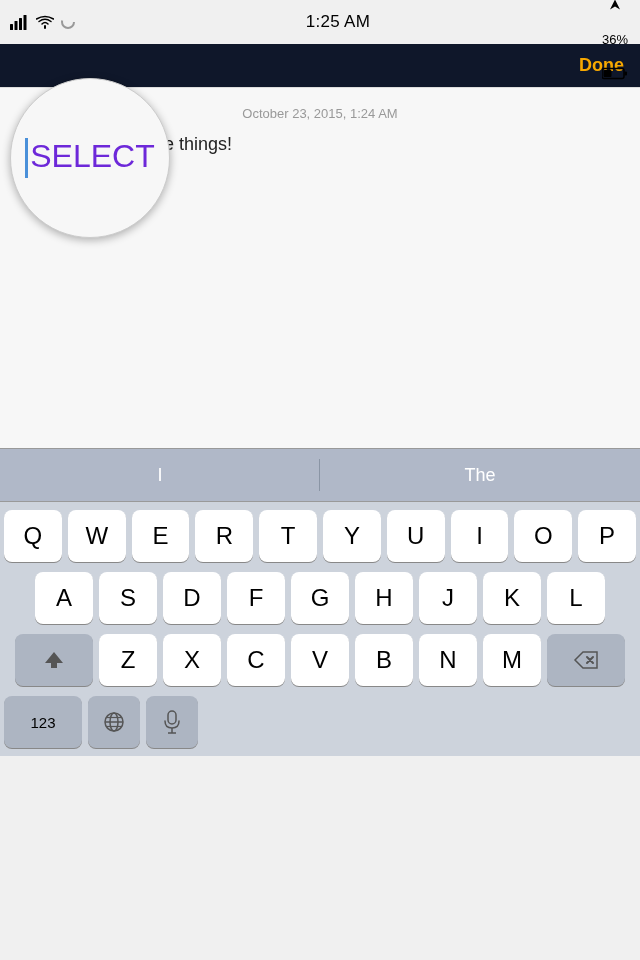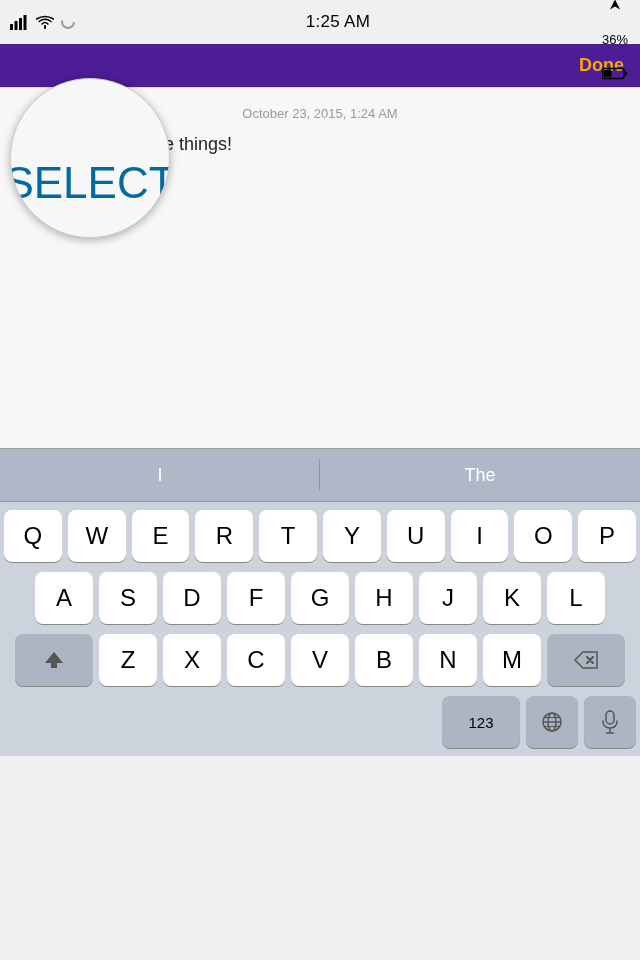--- a/index.html
+++ b/index.html
@@ -48,21 +48,21 @@
       top: 50%;
       transform: translateY(-50%);
       display: flex;
       align-items: center;
       gap: 6px;
     }
 
     
     .nav-bar {
       height: 44px;
-      background: #4c1d95;
+      background: #0f172a;
       display: flex;
       align-items: center;
       justify-content: flex-end;
       padding: 0 16px;
       border-bottom: 1px solid #ddd;
     }
     .done-button {
       font-size: 18px;
       font-weight: 600;
       color: #f7a800;
@@ -115,23 +115,23 @@
       background: #f7f7f7;
       border: 1px solid #ccc;
       overflow: hidden;
       z-index: 20;
       box-shadow: 0 2px 8px rgba(0,0,0,0.3);
       display: flex;
       align-items: center;
       justify-content: center;
     }
     .loupe-content {
-      font-size: 44px;
+      font-size: 32px;
       font-weight: 400;
-      color: #0369a1;
+      color: #6d28d9;
       position: relative;
     }
     .loupe-cursor {
       display: inline-block;
       width: 3px;
       height: 40px;
       background: #4a90d9;
       vertical-align: middle;
       margin-right: 2px;
       animation: blink 1s infinite;
@@ -241,21 +241,21 @@
     .key-globe {
       max-width: 52px;
       min-width: 52px;
     }
     .key-mic {
       max-width: 52px;
       min-width: 52px;
     }
     .bottom-row {
       display: flex;
-      justify-content: flex-end;
+      justify-content: flex-start;
       gap: 6px;
       padding-bottom: 4px;
     }
     .keyboard-area {
       background: #cdd3dc;
     }
   </style>
 </head>
 <body>
 

